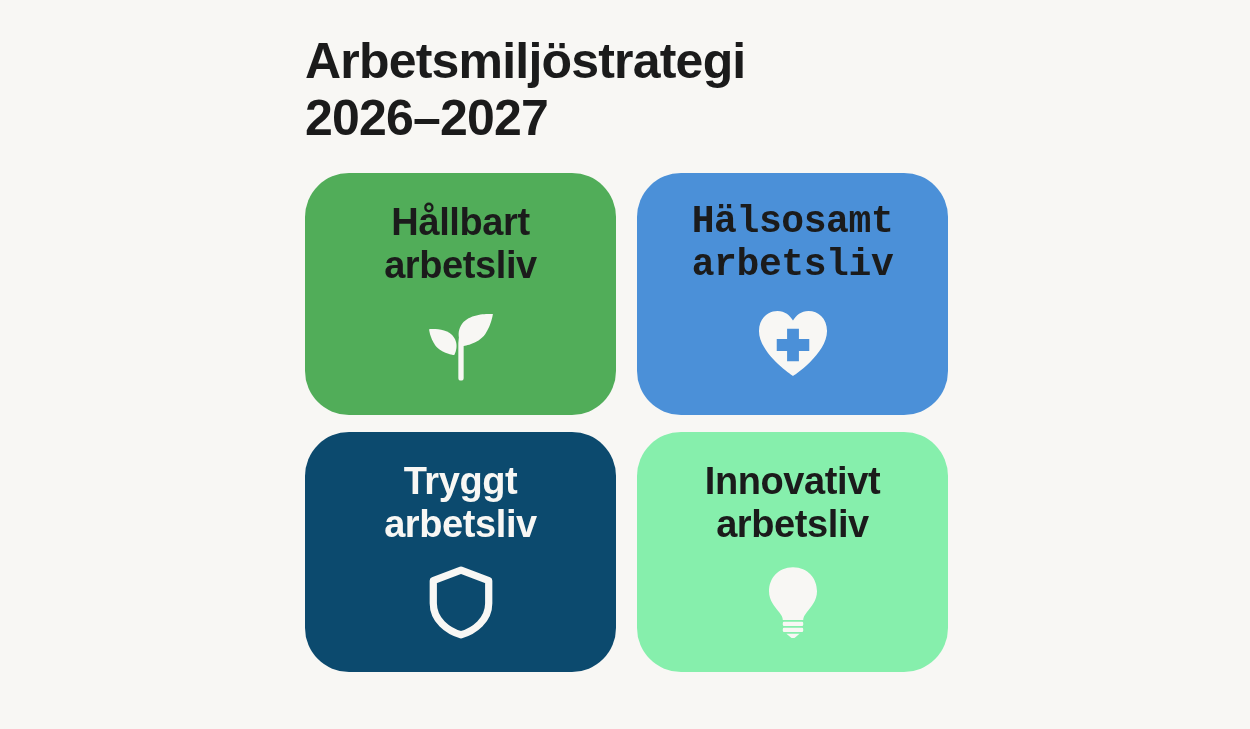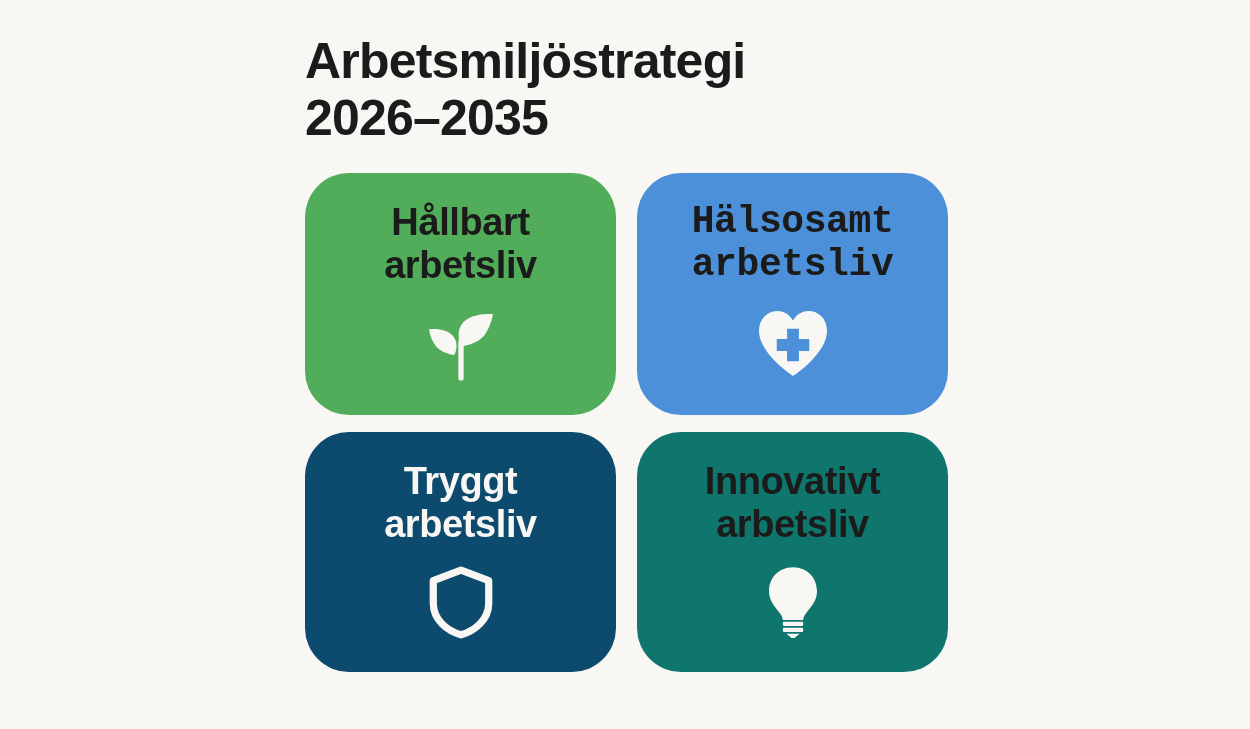--- a/index.html
+++ b/index.html
@@ -71,33 +71,33 @@
     height: 86px;
     display: flex;
     align-items: center;
     justify-content: center;
   }
   .card-icon svg { display: block; }
 
   .card.green  { background: #51ad59; }
   .card.blue   { background: #4b90d8; font-family: Liberation Mono, monospace; }
   .card.red    { background: #0c4a6e; }
-  .card.yellow { background: #0f766e; }
+  .card.yellow { background: #86efac; }
 
   .text-dark  { color: #1b1b1b; }
   .text-light { color: #f8f7f4; }
 </style>
 </head>
 <body>
 
 <div id="poster">
 
   <div id="title-block">
     <div class="title-line">Arbetsmiljöstrategi</div>
-    <div class="title-line">2026–2035</div>
+    <div class="title-line">2026–2027</div>
   </div>
 
   <div id="card-grid">
 
     <div class="card green">
       <div class="card-title text-dark">
         <div>Hållbart</div>
         <div>arbetsliv</div>
       </div>
       <div class="card-icon">

